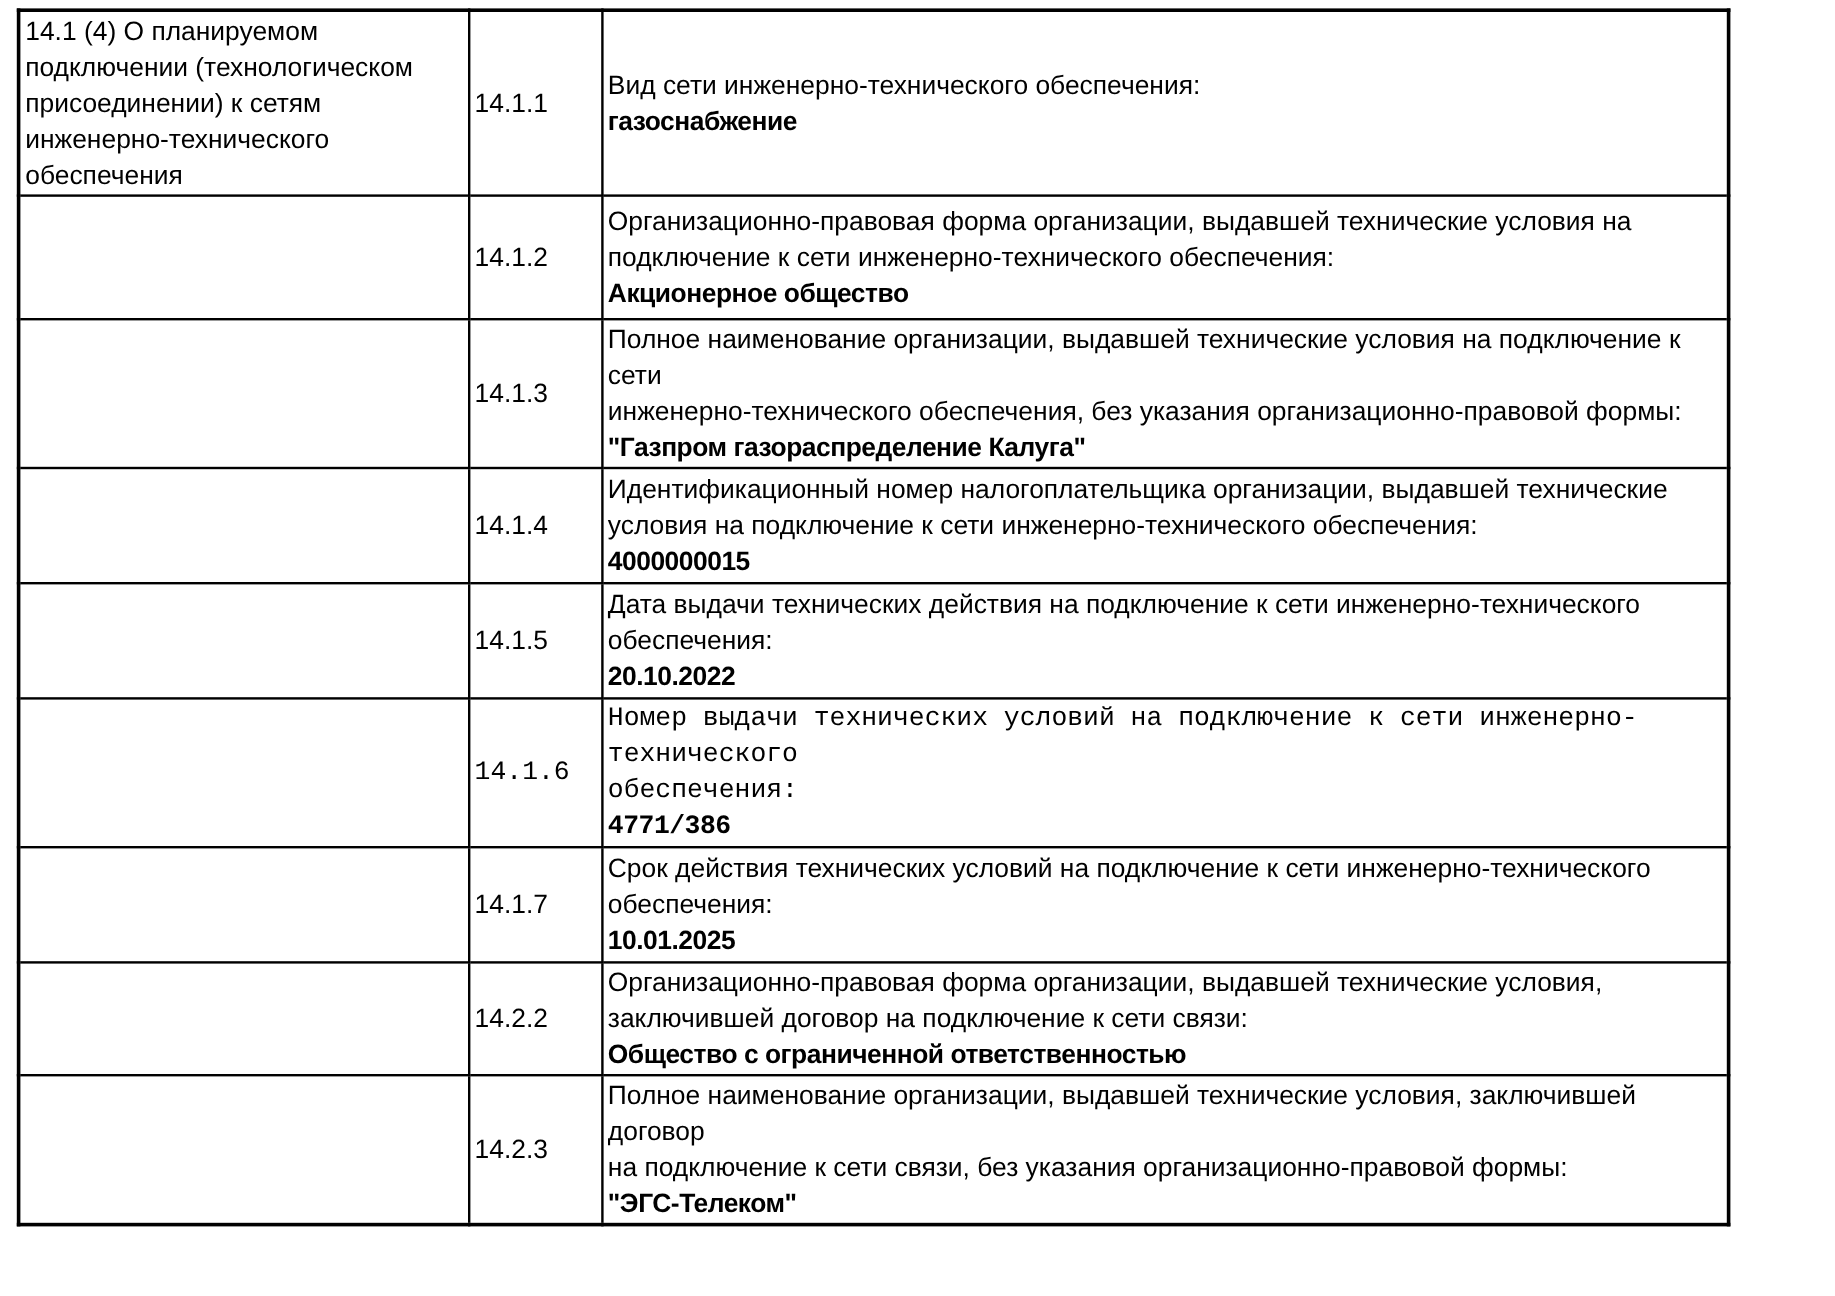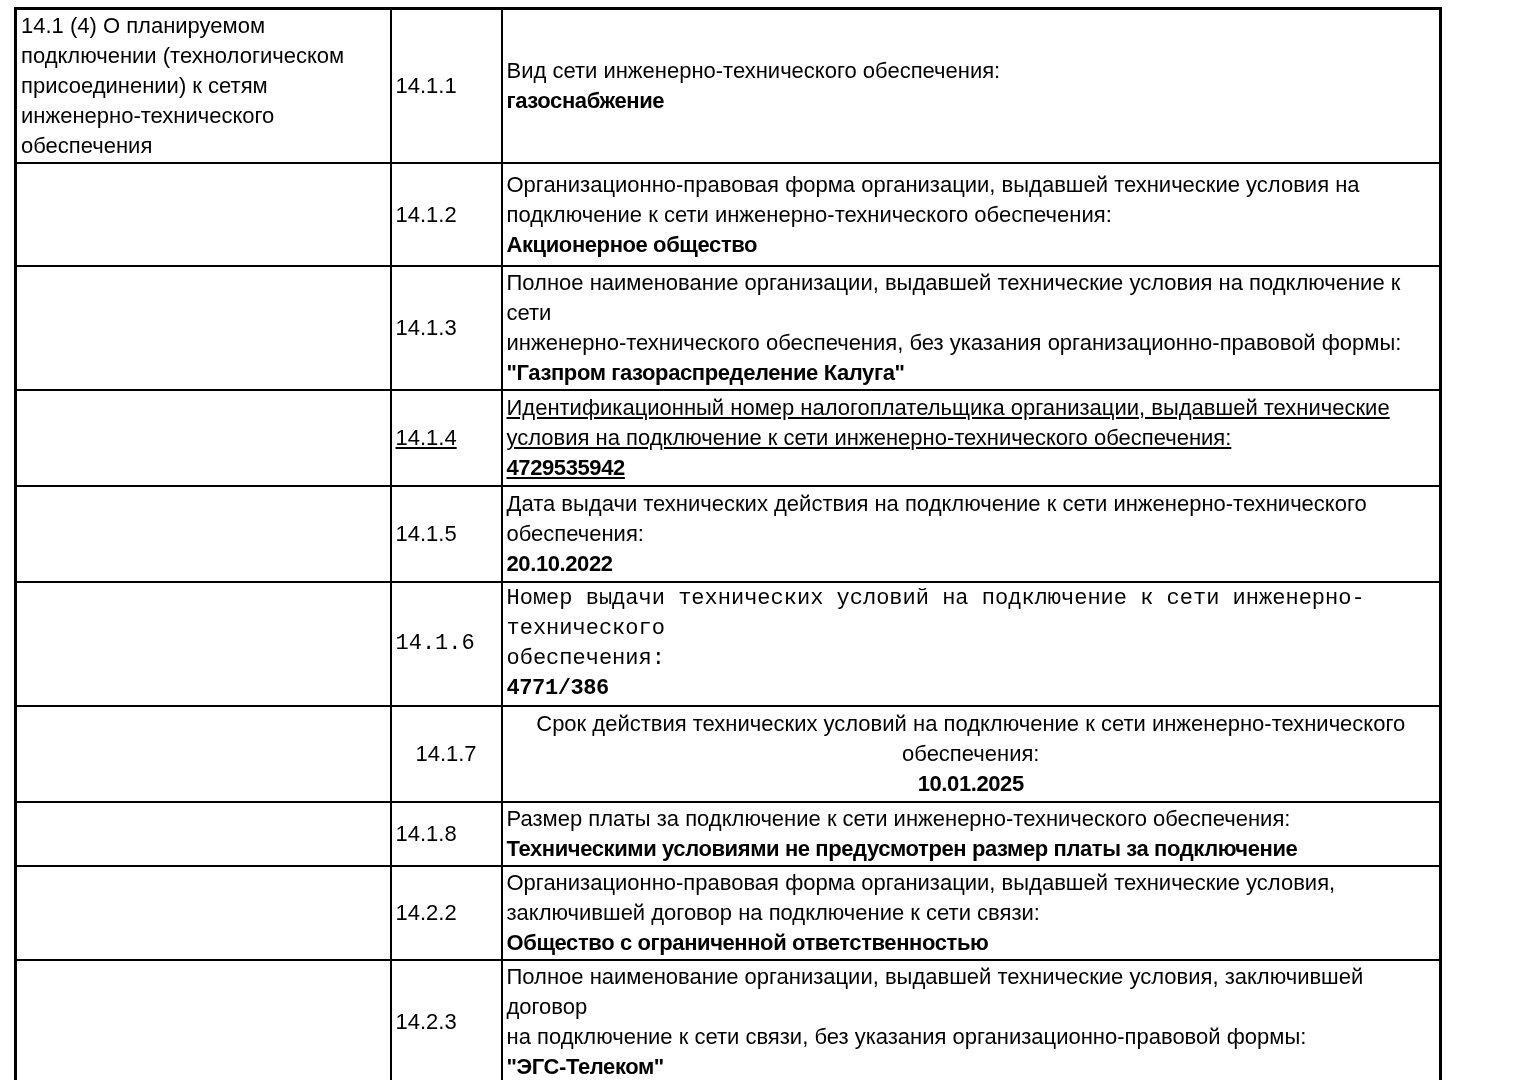--- a/index.html
+++ b/index.html
@@ -47,24 +47,24 @@
   }
   td.info-cell .value {
     font-weight: bold;
     letter-spacing: -0.4px;
   }
   td.info-cell .value:empty { display: none; }
   
   .decl tr:nth-child(1)  td { height: 150px; }
   .decl tr:nth-child(2)  td { height: 99px;  }
   .decl tr:nth-child(3)  td { height: 90px;  }
-  .decl tr:nth-child(4)  td { height: 92px; text-decoration: underline;  }
+  .decl tr:nth-child(4)  td { height: 92px;  }
   .decl tr:nth-child(5)  td { height: 92px;  }
   .decl tr:nth-child(6)  td { height: 92px; font-family: Liberation Mono, monospace;  }
-  .decl tr:nth-child(7)  td { height: 92px; text-align: center;  }
+  .decl tr:nth-child(7)  td { height: 92px;  }
   .decl tr:nth-child(8)  td { height: 60px;  }
   .decl tr:nth-child(9)  td { height: 59px;  }
   .decl tr:nth-child(10) td { height: 99px;  }
   .decl tr:nth-child(11) td { height: 95px; font-style: italic;  }
 </style>
 </head>
 <body>
 
 <div class="page">
   <table class="decl">
@@ -103,21 +103,21 @@
 инженерно-технического обеспечения, без указания организационно-правовой формы:</div>
           <div class="value">"Газпром газораспределение Калуга"</div>
         </td>
       </tr>
       <tr>
         <td class="section-cell"></td>
         <td class="code-cell">14.1.4</td>
         <td class="info-cell">
           <div class="label">Идентификационный номер налогоплательщика организации, выдавшей технические
 условия на подключение к сети инженерно-технического обеспечения:</div>
-          <div class="value">4729535942</div>
+          <div class="value">4000000015</div>
         </td>
       </tr>
       <tr>
         <td class="section-cell"></td>
         <td class="code-cell">14.1.5</td>
         <td class="info-cell">
           <div class="label">Дата выдачи технических действия на подключение к сети инженерно-технического
 обеспечения:</div>
           <div class="value">20.10.2022</div>
         </td>
@@ -135,28 +135,20 @@
         <td class="section-cell"></td>
         <td class="code-cell">14.1.7</td>
         <td class="info-cell">
           <div class="label">Срок действия технических условий на подключение к сети инженерно-технического
 обеспечения:</div>
           <div class="value">10.01.2025</div>
         </td>
       </tr>
       <tr>
         <td class="section-cell"></td>
-        <td class="code-cell">14.1.8</td>
-        <td class="info-cell">
-          <div class="label">Размер платы за подключение к сети инженерно-технического обеспечения:</div>
-          <div class="value">Техническими условиями не предусмотрен размер платы за подключение</div>
-        </td>
-      </tr>
-      <tr>
-        <td class="section-cell"></td>
         <td class="code-cell">14.2.2</td>
         <td class="info-cell">
           <div class="label">Организационно-правовая форма организации, выдавшей технические условия,
 заключившей договор на подключение к сети связи:</div>
           <div class="value">Общество с ограниченной ответственностью</div>
         </td>
       </tr>
       <tr>
         <td class="section-cell"></td>
         <td class="code-cell">14.2.3</td>

